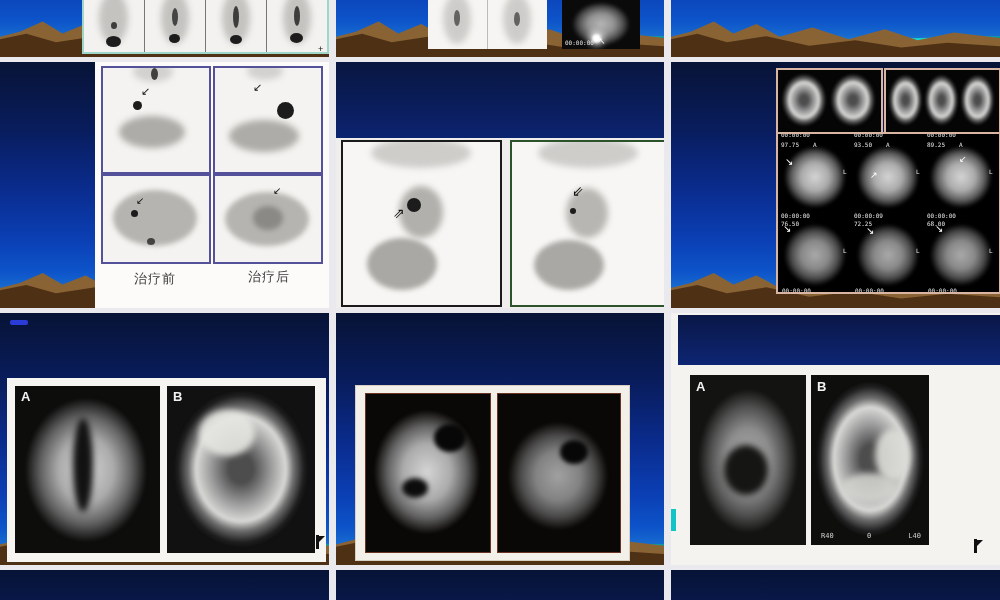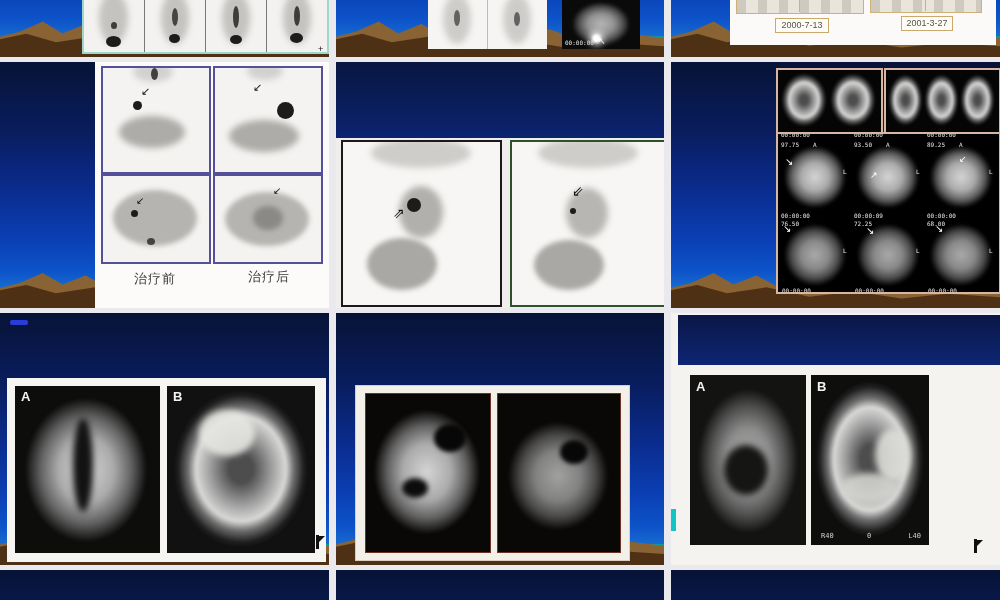--- a/index.html
+++ b/index.html
@@ -112,30 +112,20 @@
     </div>
   </div>
 
   <div class="slide" style="left:671px;top:0;width:329px;height:57px">
     <div class="tpl" style="top:-191px;height:248px">
       <i class="sky"></i>
         <i class="stripe"></i>
         <i class="mtnb"></i>
         <i class="mtnf"></i>
     </div>
-    <div class="wpanel" style="left:59px;top:0;width:266px;height:45px">
-      <div class="filmstrip" style="left:6px;top:0;width:126px;height:13px">
-        <i class="sep" style="left:62px;top:0;width:1px;height:12px;background:#cfb07a"></i>
-      </div>
-      <div class="filmstrip" style="left:140px;top:0;width:110px;height:12px">
-        <i class="sep" style="left:54px;top:0;width:1px;height:11px;background:#cfb07a"></i>
-      </div>
-      <div class="datebox" style="left:45px;top:18px;width:52px;height:13px">2000-7-13</div>
-      <div class="datebox" style="left:171px;top:16px;width:50px;height:13px">2001-3-27</div>
-    </div>
   </div>
 
   <div class="slide" style="left:0;top:62px;width:329px;height:246px">
     <div class="tpl" style="top:0;height:100%">
       <i class="sky"></i>
         <i class="stripe"></i>
         <i class="mtnb"></i>
         <i class="mtnf"></i>
     </div>
     <div class="wpanel" style="left:95px;top:0;width:234px;height:246px;background:#fcfbfa">

